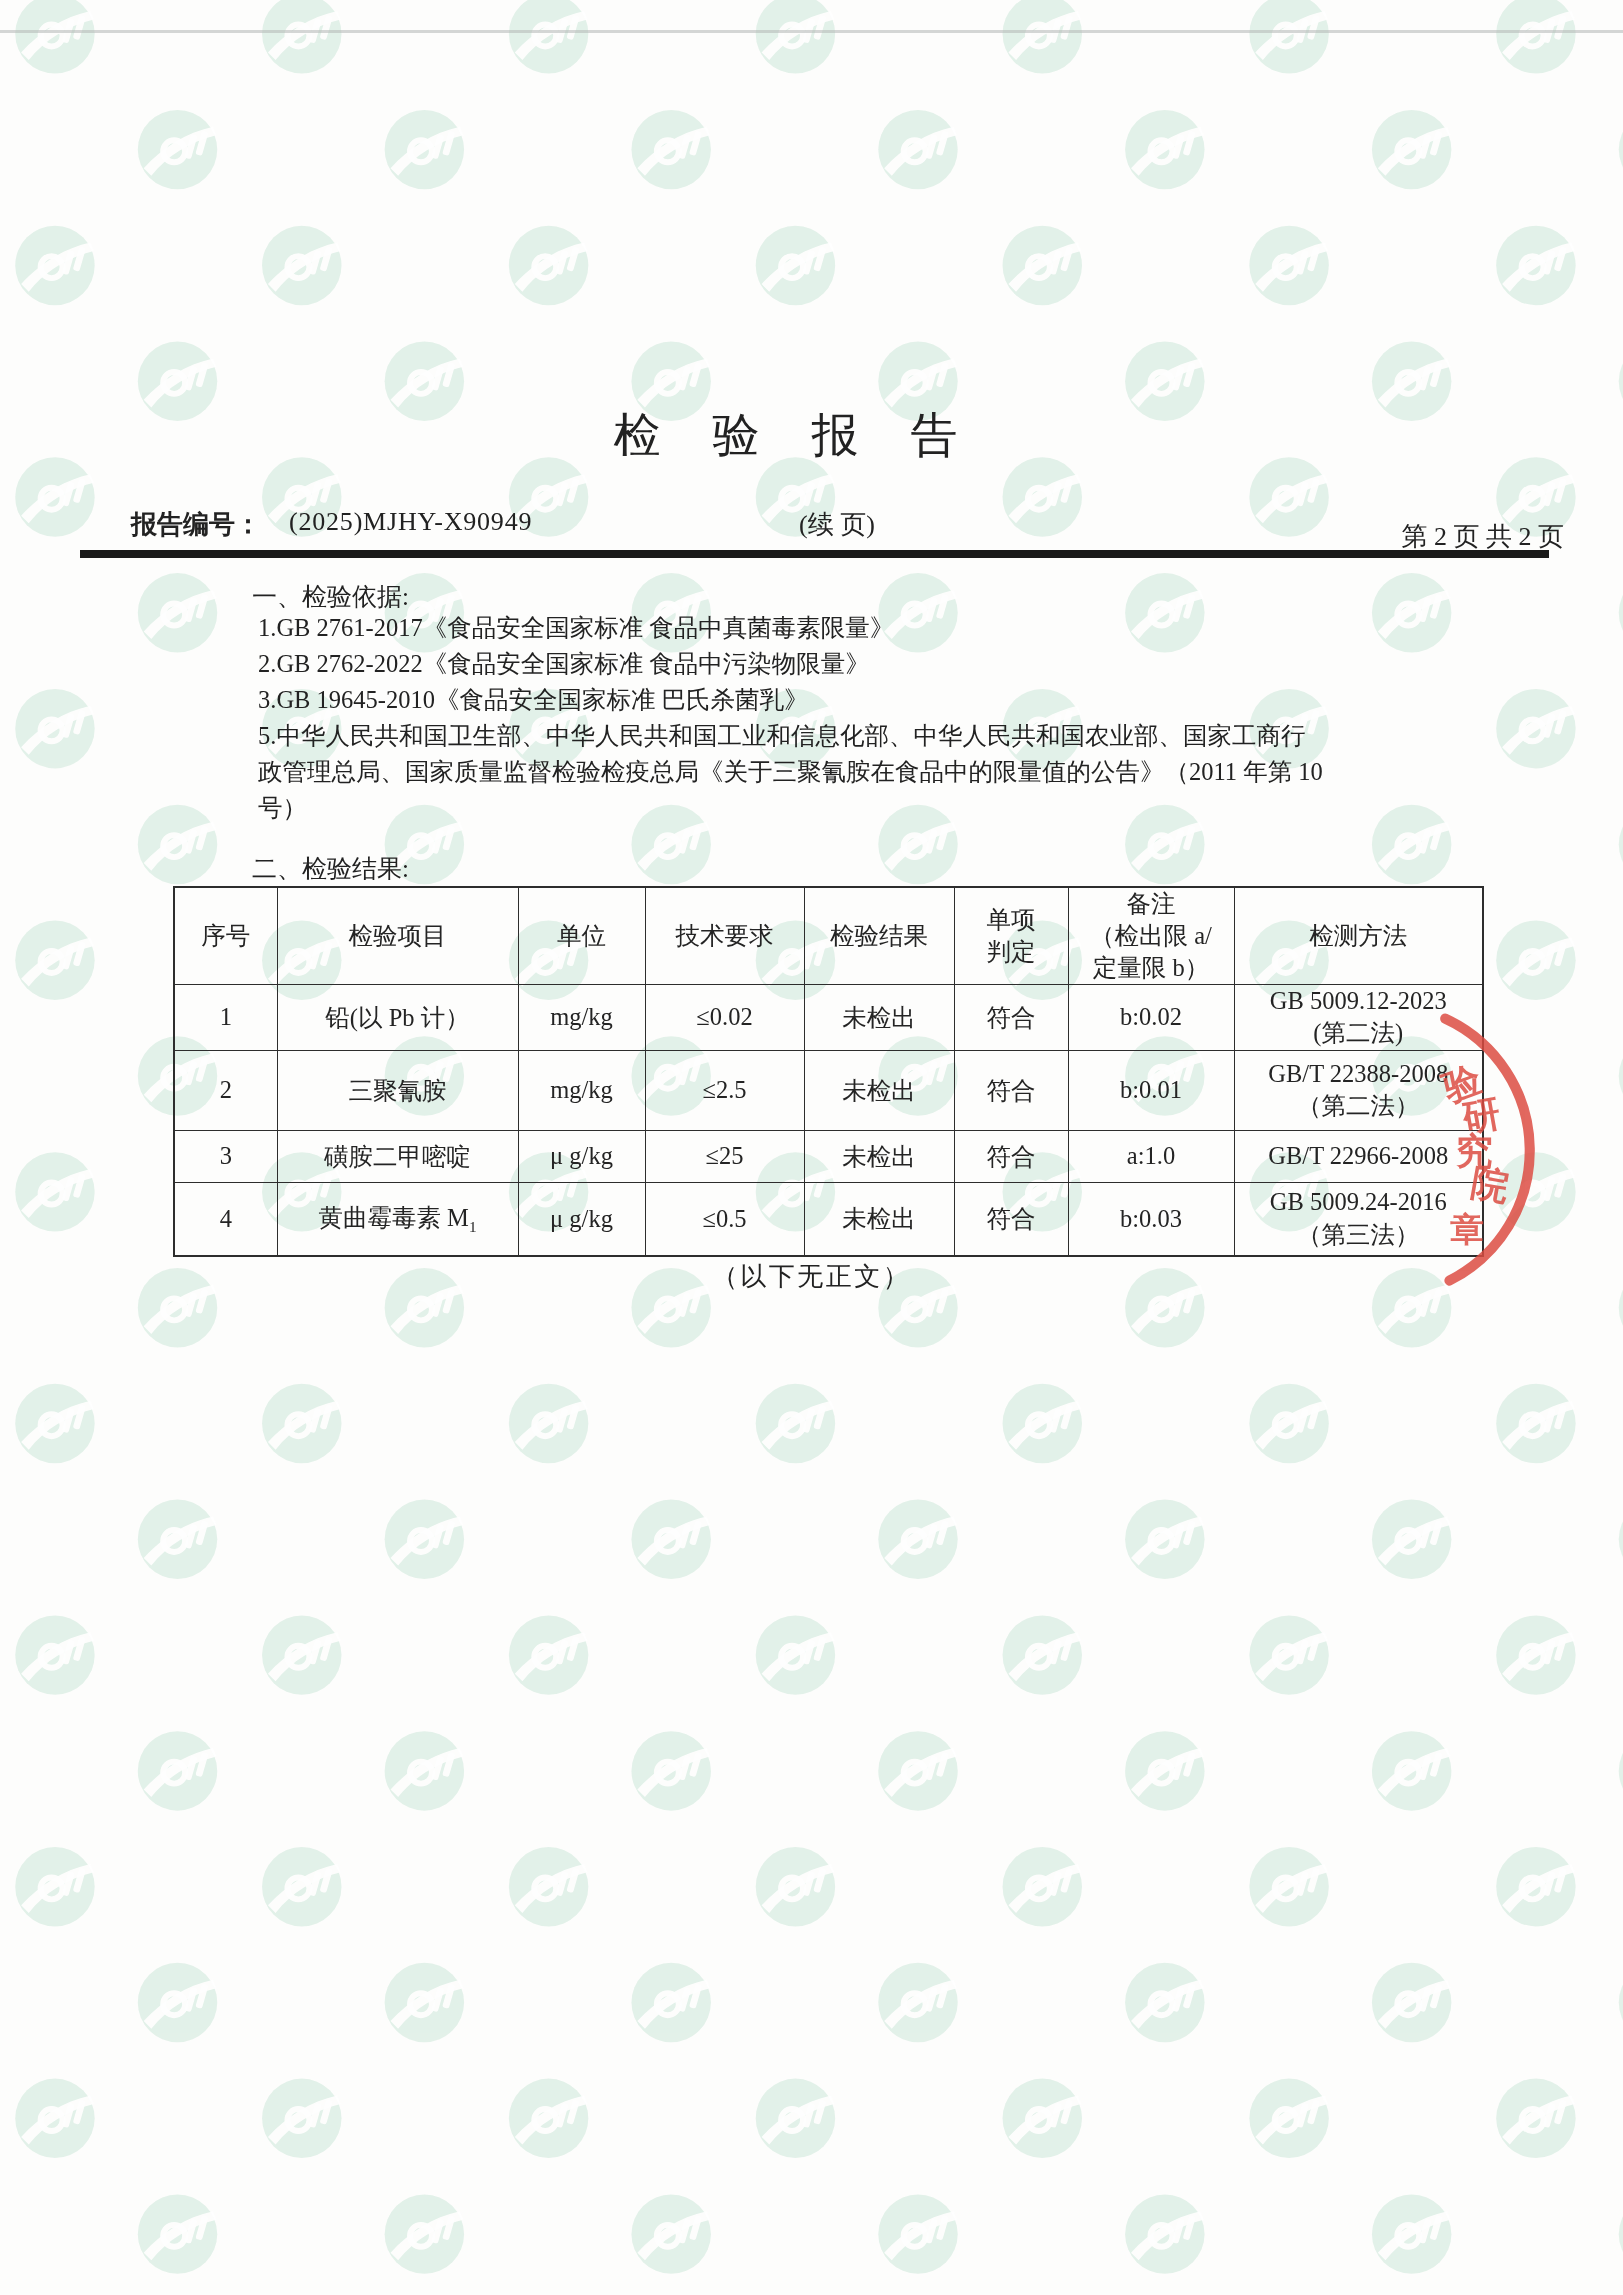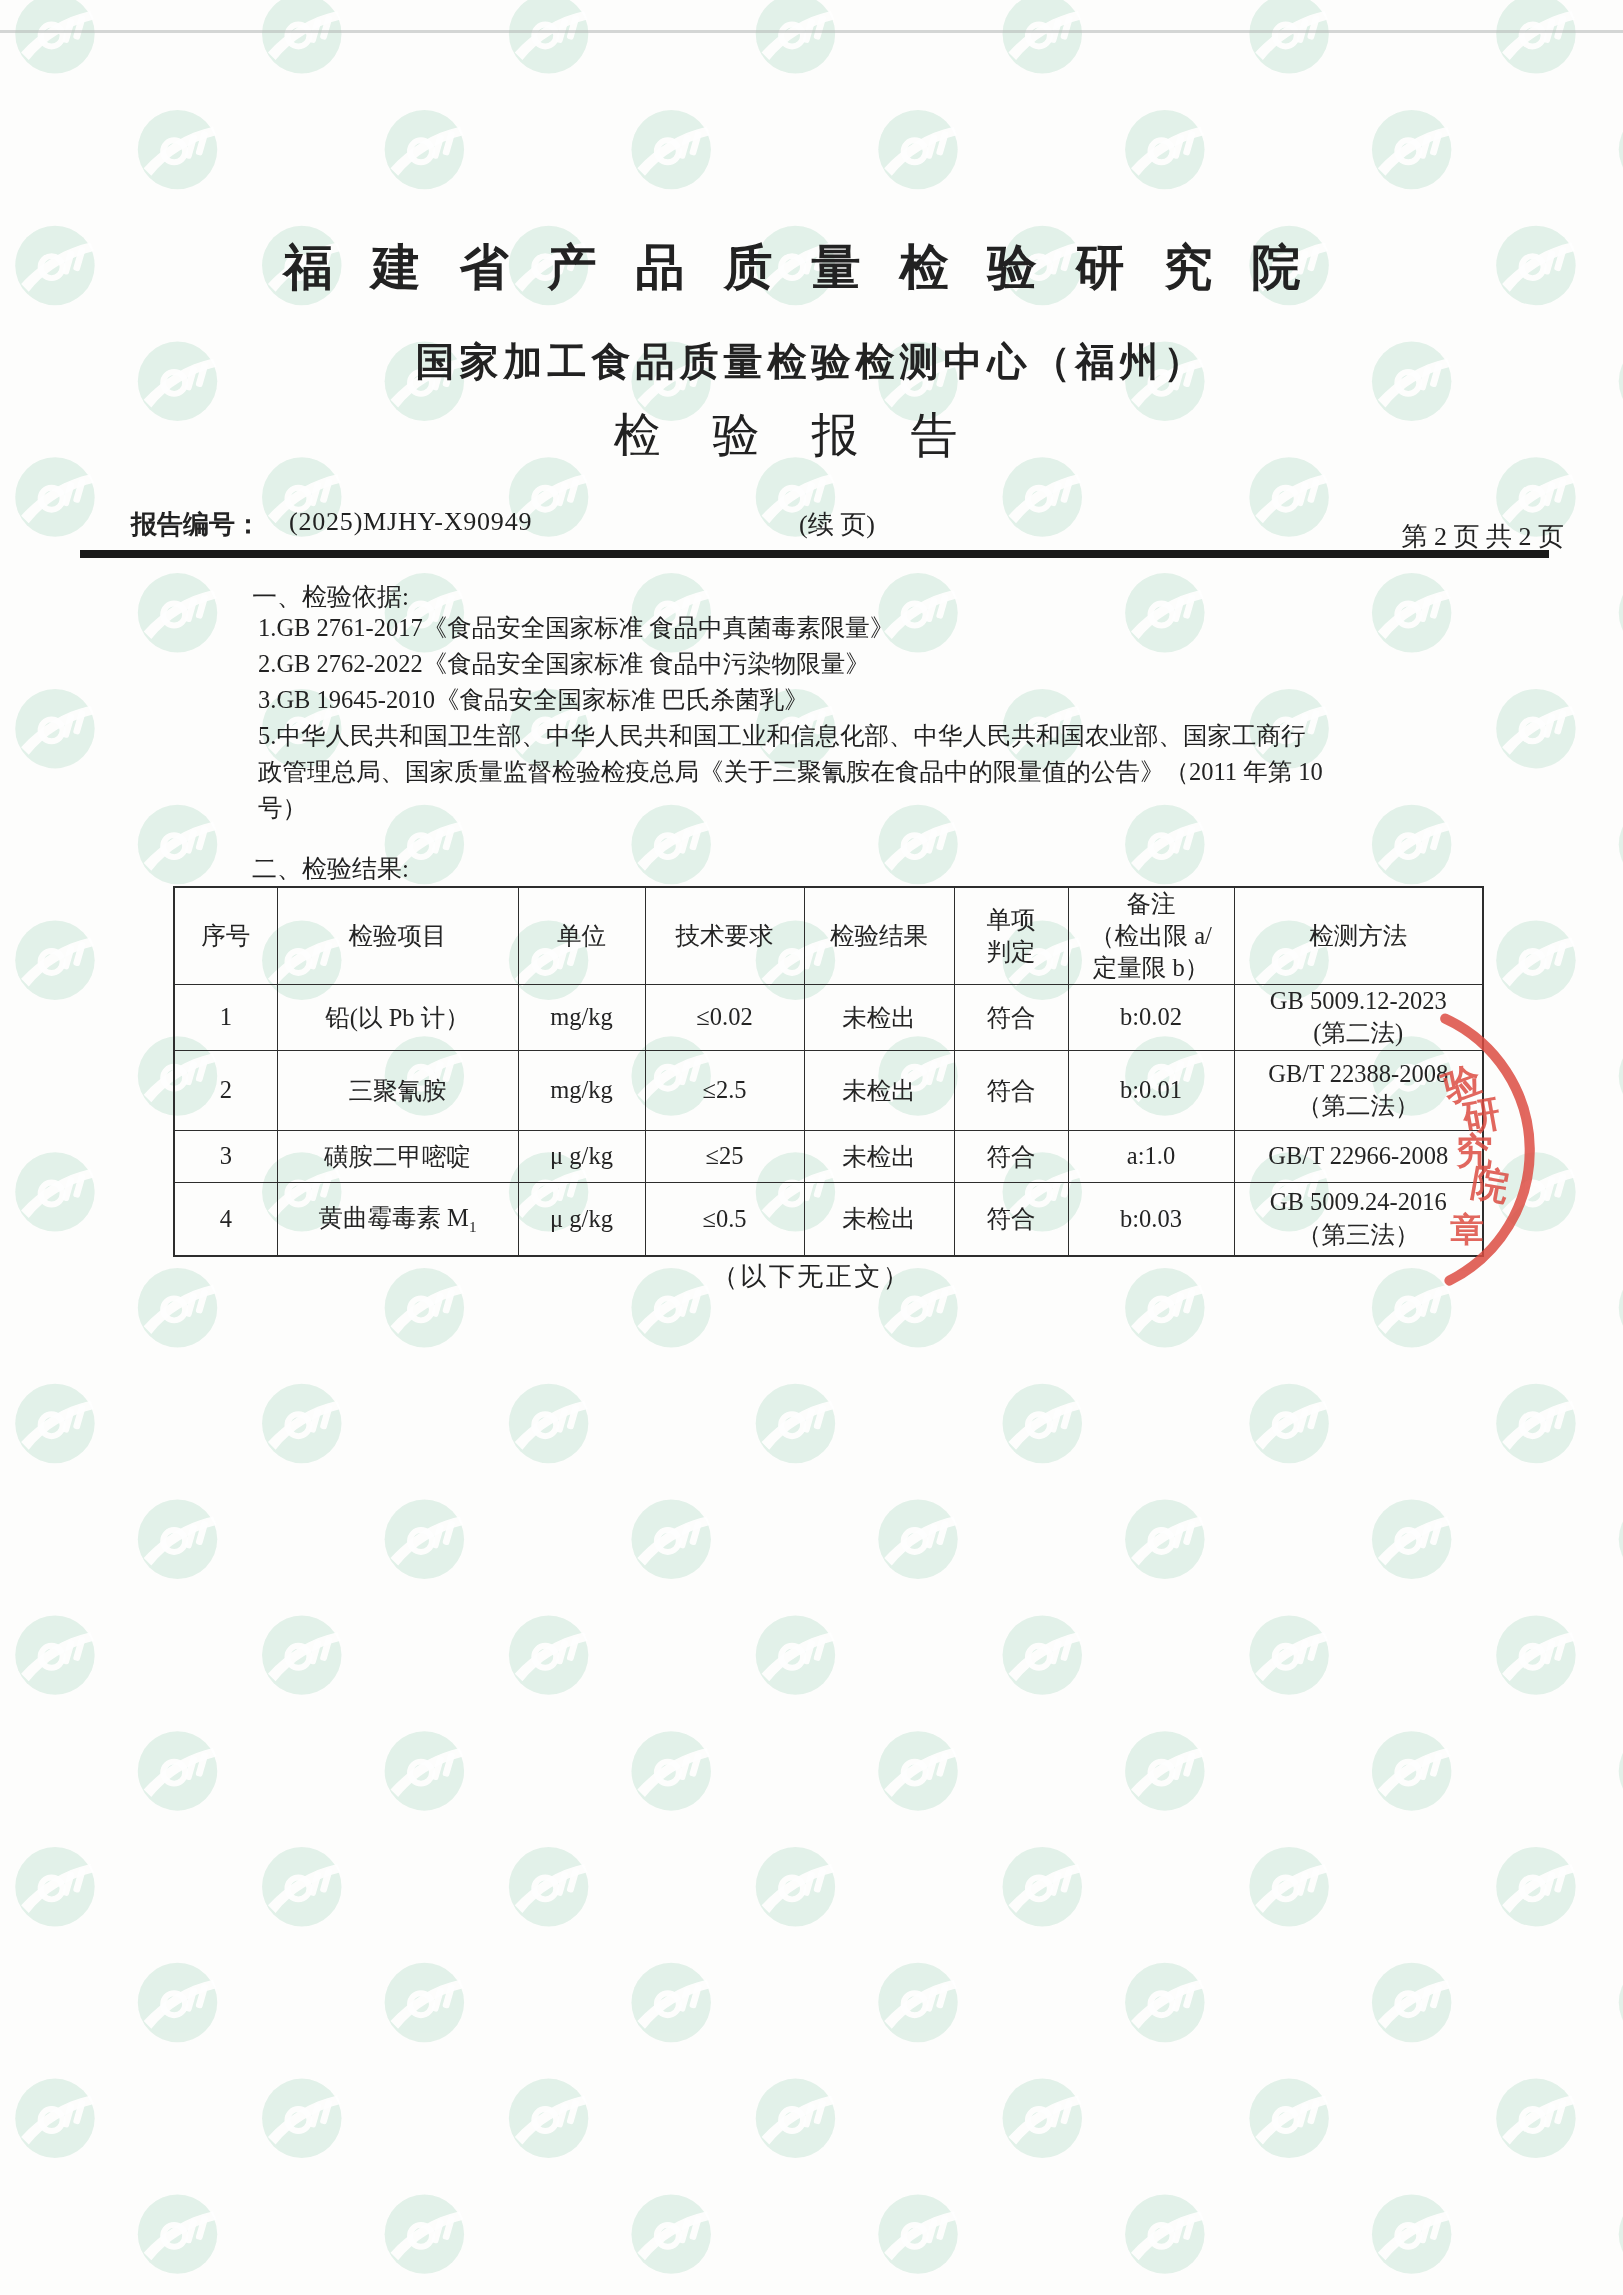--- a/index.html
+++ b/index.html
@@ -224,22 +224,20 @@
         <use href="#wm-logo" x="601" y="2732" opacity="0.9"></use>
         <use href="#wm-logo" x="893" y="2732" opacity="0.9"></use>
         <use href="#wm-logo" x="1185" y="2732" opacity="0.9"></use>
         <use href="#wm-logo" x="1477" y="2732" opacity="0.9"></use>
         <use href="#wm-logo" x="1769" y="2732" opacity="0.9"></use>
       </g>
   </svg>
 
   <div class="scan-line"></div>
 
-  <div class="org-title">福建省产品质量检验研究院</div>
-  <div class="center-title">国家加工食品质量检验检测中心（福州）</div>
   <div class="doc-title">检验报告</div>
 
   <div class="meta-label">报告编号：</div>
   <div class="meta-value">(2025)MJHY-X90949</div>
   <div class="meta-cont">(续 页)</div>
   <div class="meta-page">第 2 页  共 2 页</div>
 
   <div class="thick-rule"></div>
 
   <div class="basis-heading">一、检验依据:</div>

